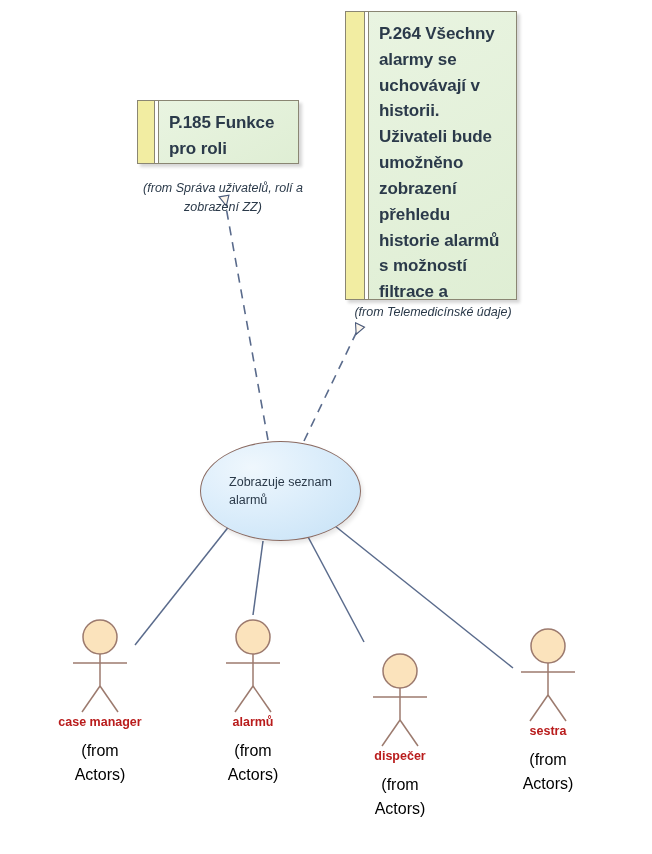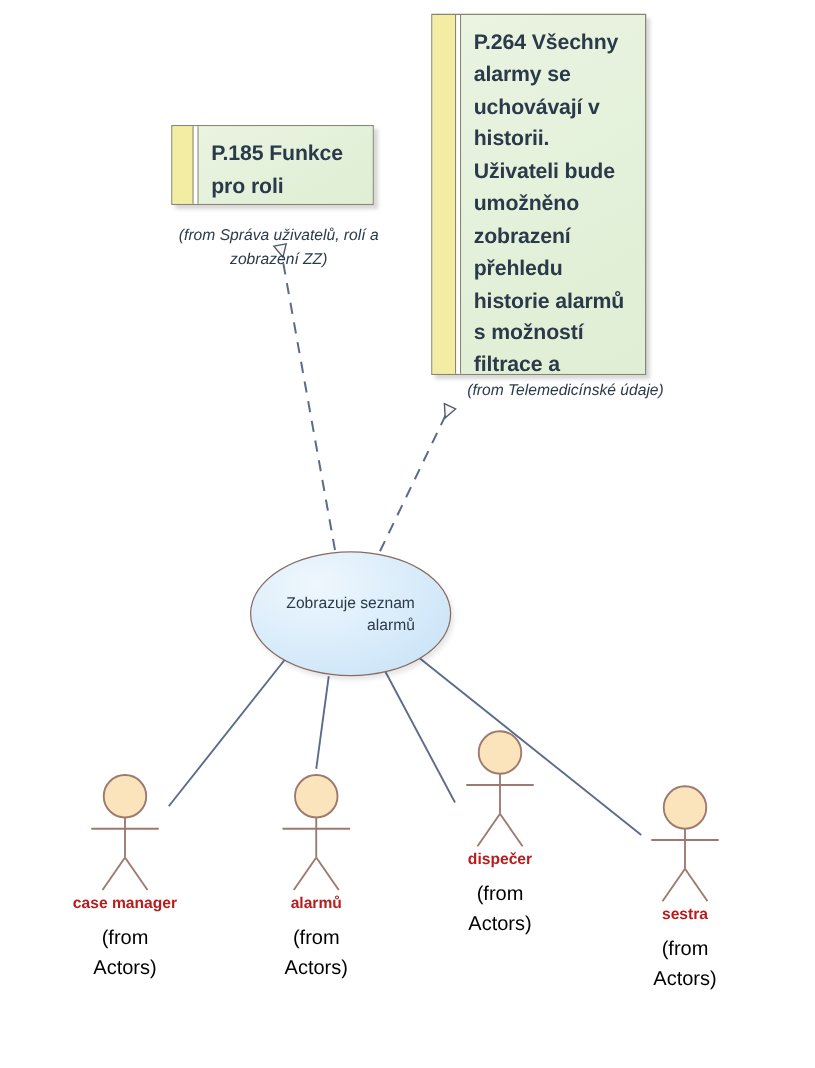--- a/index.html
+++ b/index.html
@@ -78,21 +78,21 @@
     background: radial-gradient(ellipse at 32% 26%, #eff7fd 0%, #ddeefb 42%, #c5e1f6 100%);
     box-shadow: 2px 3px 4px rgba(0,0,0,0.10);
     display: flex;
     align-items: center;
     justify-content: center;
     box-sizing: border-box;
   }
   .usecase-label {
     font-size: 12.5px;
     color: #2b3a4a;
-    text-align: right;
+    text-align: left;
     line-height: 1.45;
     padding: 0 14px;
   }
 
   
   .actor {
     position: absolute;
     width: 120px;
     text-align: center;
   }
@@ -156,21 +156,21 @@
     <div class="note-body">P.185  Funkce pro roli Dispečer:</div>
   </div>
   <div class="note-caption" style="left:128px; top:179px; width:190px;">(from Správa uživatelů, rolí a
 zobrazení ZZ)</div>
 
   <div class="note" style="left:345px; top:11px; width:172px; height:289px;">
     <div class="note-strip" style="width:19px;"></div>
     <div class="note-gap" style="width:4px;"></div>
     <div class="note-body">P.264  Všechny alarmy se uchovávají v historii. Uživateli bude umožněno zobrazení přehledu historie alarmů s možností filtrace a zobrazení detailních informací o alarmu.</div>
   </div>
-  <div class="note-caption" style="left:335px; top:303px; width:196px; text-align:right;">(from Telemedicínské údaje)</div>
+  <div class="note-caption" style="left:335px; top:303px; width:196px; text-align:center;">(from Telemedicínské údaje)</div>
 
   <div class="usecase" style="left:200px; top:441px; width:161px; height:100px;">
     <div class="usecase-label" style="white-space:pre-line;">Zobrazuje seznam
 alarmů</div>
   </div>
 
   <div class="actor" style="left:40px; top:618px;">
     <div class="actor-figure">
       <svg width="120" height="96" viewBox="0 0 120 96">
         <circle cx="60" cy="19" r="17" fill="#FBE3BC" stroke="#9C7A6E" stroke-width="1.5"></circle>
@@ -193,21 +193,21 @@
         <line x1="33" y1="45" x2="87" y2="45" stroke="#9C7A6E" stroke-width="1.5"></line>
         <line x1="60" y1="68" x2="42" y2="94" stroke="#9C7A6E" stroke-width="1.5"></line>
         <line x1="60" y1="68" x2="78" y2="94" stroke="#9C7A6E" stroke-width="1.5"></line>
       </svg>
     </div>
     <div class="actor-name">alarmů</div>
     <div class="actor-from">(from
 Actors)</div>
   </div>
 
-  <div class="actor" style="left:340px; top:583px;">
+  <div class="actor" style="left:340px; top:652px;">
     <div class="actor-figure">
       <svg width="120" height="96" viewBox="0 0 120 96">
         <circle cx="60" cy="19" r="17" fill="#FBE3BC" stroke="#9C7A6E" stroke-width="1.5"></circle>
         <line x1="60" y1="36" x2="60" y2="68" stroke="#9C7A6E" stroke-width="1.5"></line>
         <line x1="33" y1="45" x2="87" y2="45" stroke="#9C7A6E" stroke-width="1.5"></line>
         <line x1="60" y1="68" x2="42" y2="94" stroke="#9C7A6E" stroke-width="1.5"></line>
         <line x1="60" y1="68" x2="78" y2="94" stroke="#9C7A6E" stroke-width="1.5"></line>
       </svg>
     </div>
     <div class="actor-name">dispečer</div>

